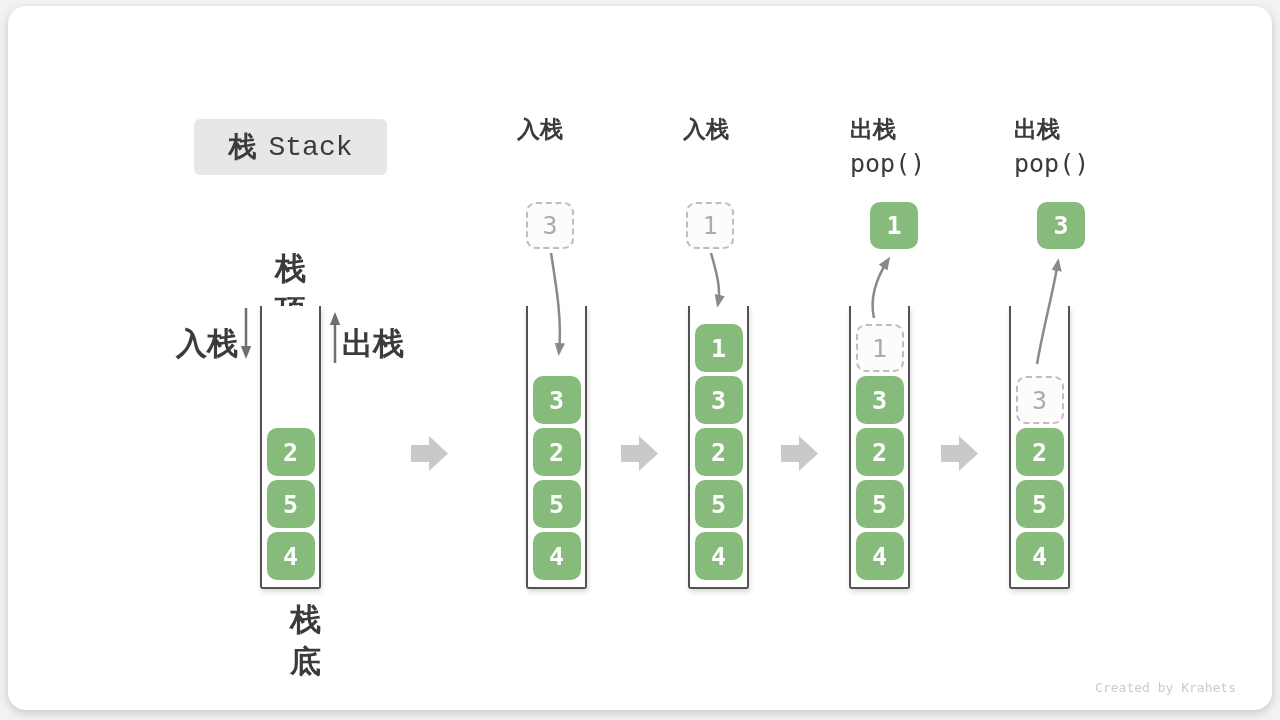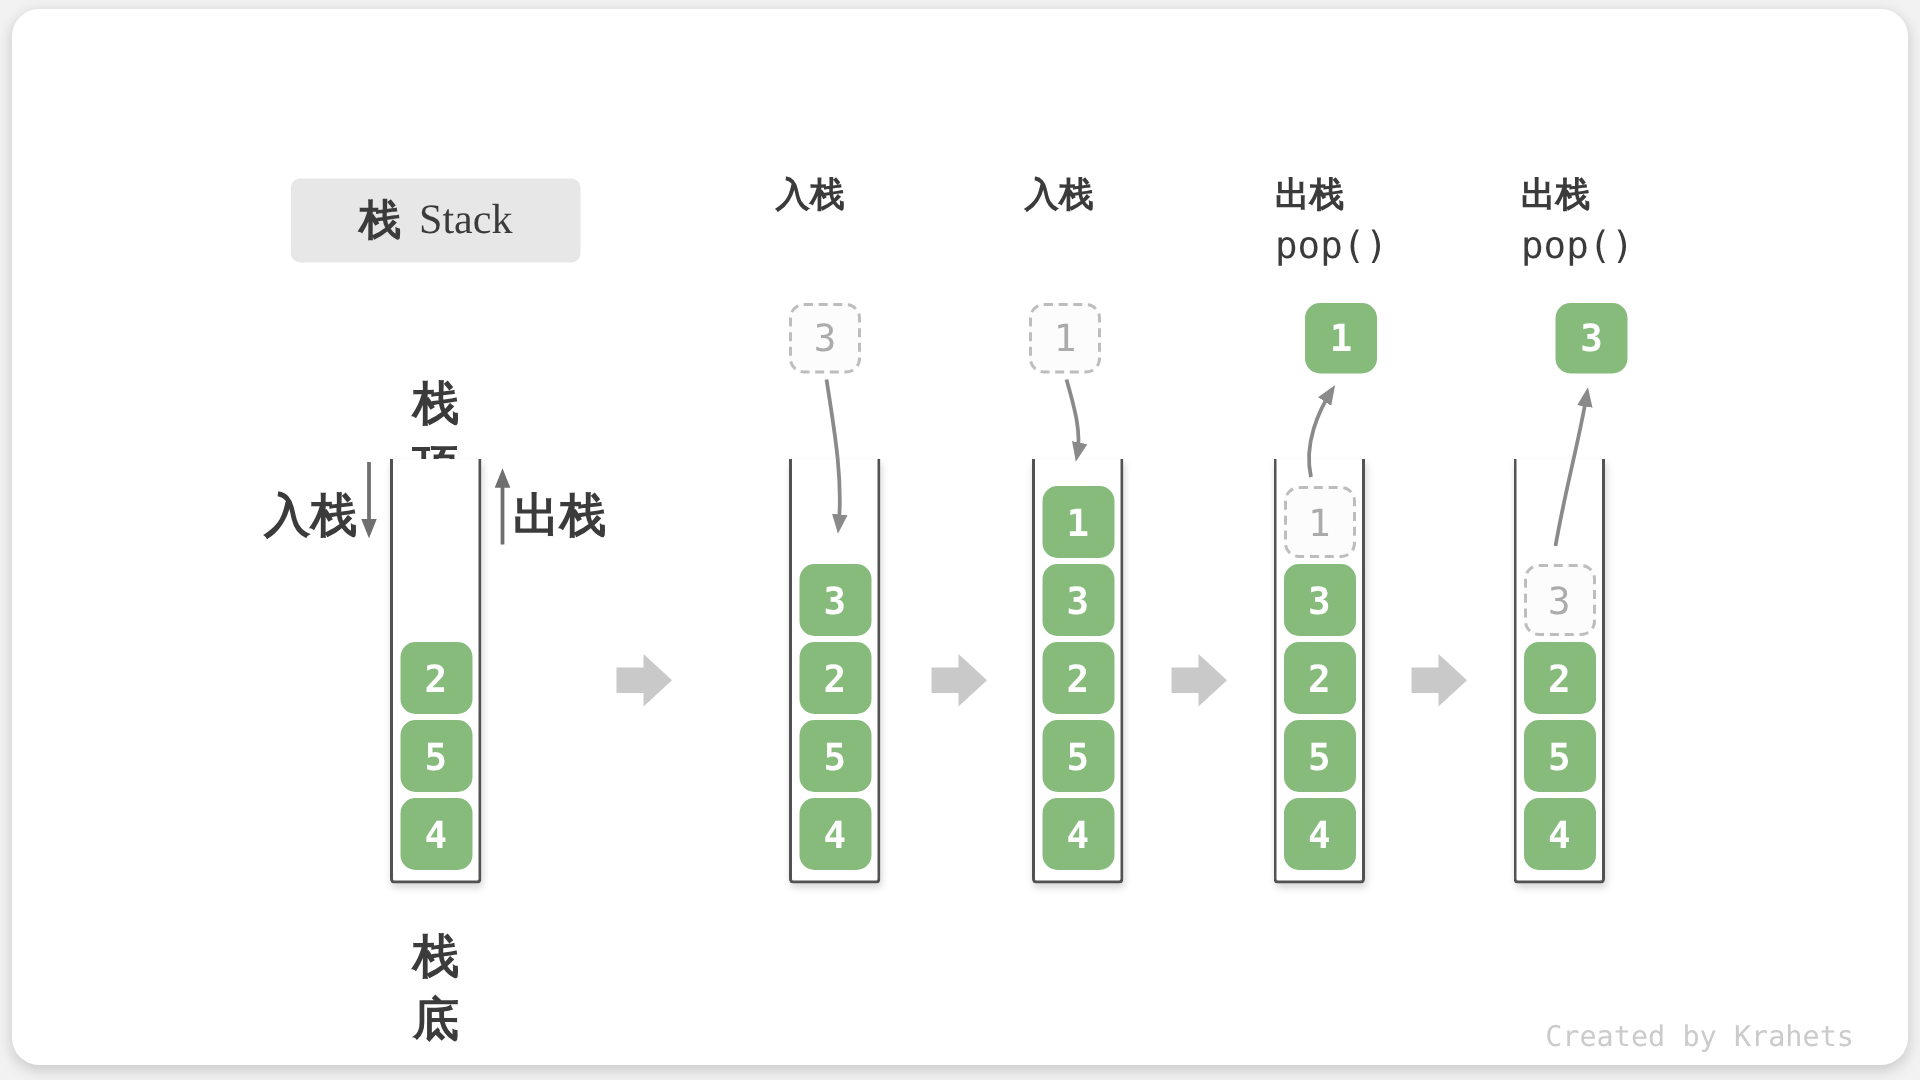--- a/index.html
+++ b/index.html
@@ -3,41 +3,41 @@
 <meta charset="utf-8">
 <style>
   html,body{margin:0;padding:0;background:#ffffff;}
   *{box-sizing:border-box;}
   .stage{position:relative;width:1280px;height:720px;font-family:"Liberation Sans","DejaVu Sans",sans-serif;color:#3b3b3b;overflow:hidden;background:#f2f2f2;}
   .card{position:absolute;left:8px;top:6px;width:1264px;height:704px;background:#ffffff;border-radius:18px;box-shadow:0 3px 10px rgba(0,0,0,0.18);}
   .abs{position:absolute;}
 
   .title-box{left:186px;top:113px;width:193px;height:56px;background:#e7e7e7;border-radius:6px;display:flex;align-items:center;justify-content:center;font-size:28px;color:#3b3b3b;}
   .title-box .t-cn{font-weight:bold;}
-  .title-box .t-en{font-family:Liberation Serif, serif;margin-left:12px;}
+  .title-box .t-en{font-family:Liberation Mono, monospace;margin-left:12px;}
 
   .op{top:106px;width:170px;}
   .op-cn{font-size:23px;font-weight:bold;line-height:34px;}
   .op-code{font-family:"DejaVu Sans Mono","Liberation Mono",monospace;font-size:25px;line-height:36px;color:#3b3b3b;}
   .op-code .arg{color:#55a455;font-weight:bold;}
 
   .side-label{font-size:31px;font-weight:bold;color:#3b3b3b;}
 
   .stack{top:300px;width:61px;height:283px;background:#ffffff;border-left:2px solid #525252;border-right:2px solid #525252;border-bottom:2px solid #525252;border-radius:0 0 3px 3px;box-shadow:1px 3px 5px rgba(0,0,0,0.15);display:flex;flex-direction:column;justify-content:flex-end;align-items:center;gap:4px;padding-bottom:7px;z-index:1;}
   .cell{width:48px;height:48px;border-radius:10px;display:flex;align-items:center;justify-content:center;font-family:"DejaVu Sans Mono","Liberation Mono",monospace;font-size:25px;font-weight:bold;flex:0 0 auto;}
   .cell.green{background:#87bb7c;color:#ffffff;}
   .cell.ghost{background:#fcfcfc;border:2px dashed #bdbdbd;color:#ababab;font-weight:normal;}
 
   .float-box{top:196px;width:48px;height:47px;border-radius:10px;display:flex;align-items:center;justify-content:center;font-family:"DejaVu Sans Mono","Liberation Mono",monospace;font-size:25px;z-index:2;}
   .float-box.green{background:#87bb7c;color:#ffffff;font-weight:bold;}
   .float-box.ghost{background:#fcfcfc;border:2px dashed #bdbdbd;color:#ababab;}
 
   .overlay{left:0;top:0;width:1280px;height:720px;z-index:3;pointer-events:none;}
 
-  .credit{right:36px;top:674px;font-family:"DejaVu Sans Mono","Liberation Mono",monospace;font-size:19px;color:#cbcbcb;z-index:2;}
+  .credit{right:36px;top:674px;font-family:"DejaVu Sans Mono","Liberation Mono",monospace;font-size:13px;color:#cbcbcb;z-index:2;}
 </style>
 </head>
 <body>
 
 <div class="stage">
   <div class="card">
 
     <div class="abs title-box">
       <span class="t-cn">栈</span>
       <span class="t-en">Stack</span>
@@ -52,21 +52,21 @@
     <div class="abs op" style="left:842px;">
       <div class="op-cn">出栈</div>
       <div class="op-code"><span>pop(</span><span class="arg"></span><span>)</span></div>
     </div>
     <div class="abs op" style="left:1006px;">
       <div class="op-cn">出栈</div>
       <div class="op-code"><span>pop(</span><span class="arg"></span><span>)</span></div>
     </div>
 
     <div class="abs side-label" style="left:252px;top:242px;width:61px;text-align:center;">栈顶</div>
-    <div class="abs side-label" style="left:252px;top:611px;width:61px;text-align:center;">栈底</div>
+    <div class="abs side-label" style="left:252px;top:593px;width:61px;text-align:right;">栈底</div>
     <div class="abs side-label" style="left:158px;top:317px;width:72px;text-align:right;">入栈</div>
     <div class="abs side-label" style="left:334px;top:317px;width:72px;text-align:left;">出栈</div>
 
     <div class="abs float-box ghost" style="left:518px;">3</div>
     <div class="abs float-box ghost" style="left:678px;">1</div>
     <div class="abs float-box green" style="left:862px;">1</div>
     <div class="abs float-box green" style="left:1029px;">3</div>
 
     <div class="abs stack" style="left:252px;">
       <div class="cell green">2</div>

